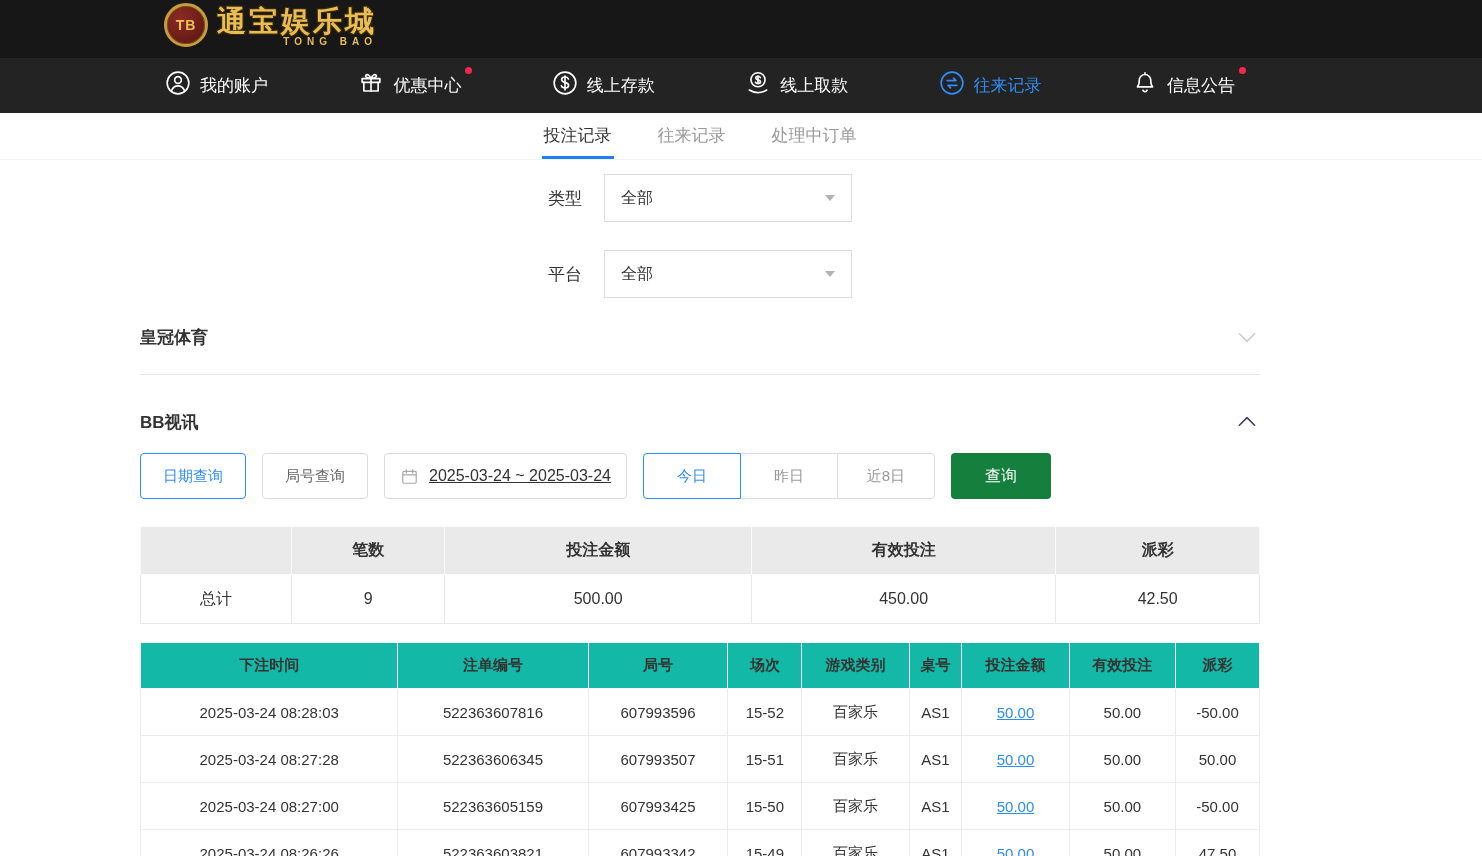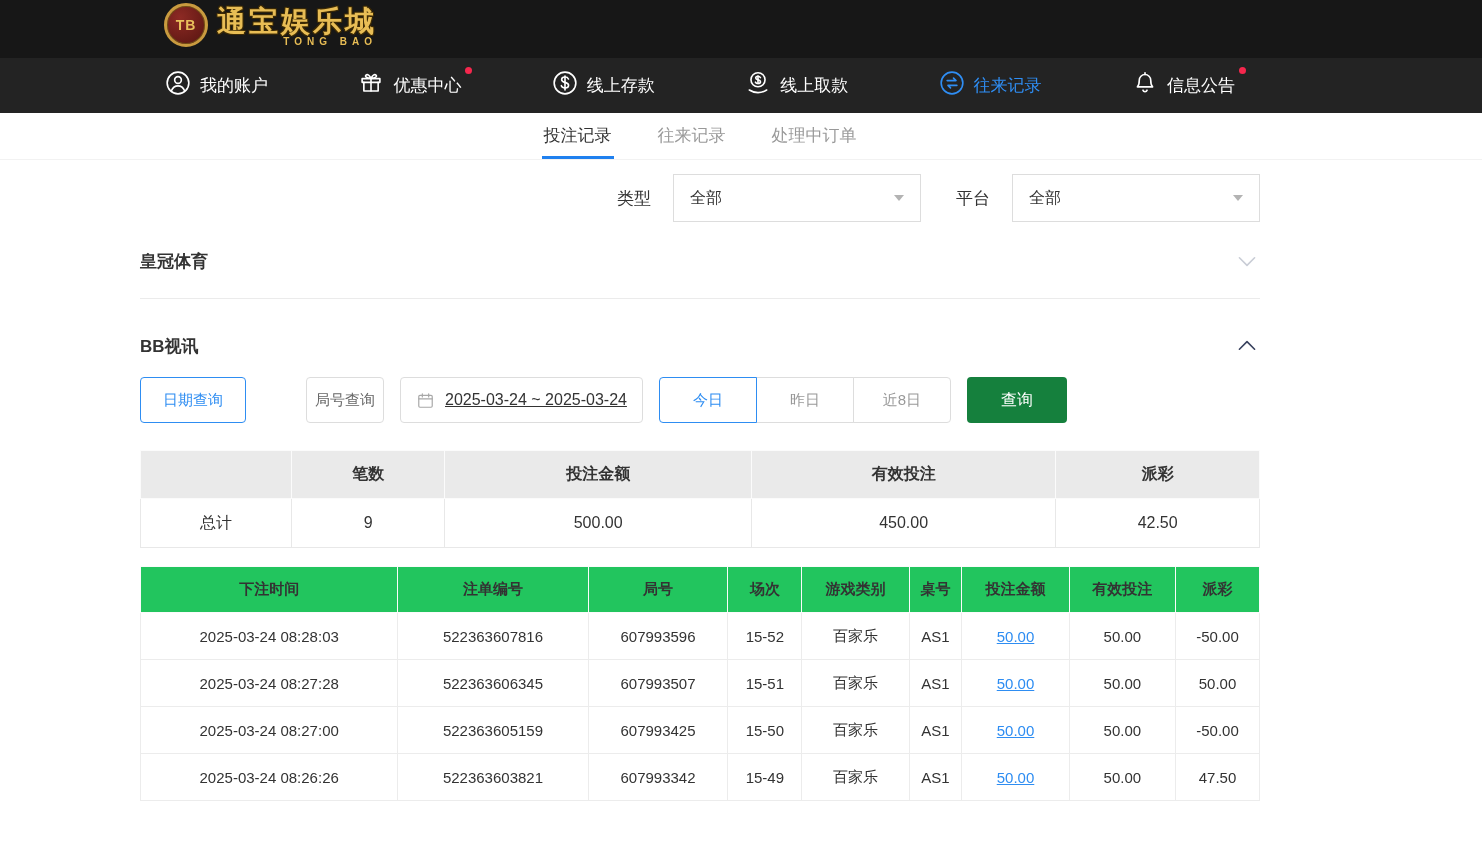--- a/index.html
+++ b/index.html
@@ -38,21 +38,21 @@
   .red-dot { position:absolute; top:-3px; right:-11px; width:7px; height:7px; border-radius:50%; background:#f5274d; }
 
   
   .subtabs { background:#fff; border-bottom:1px solid #f2f2f2; }
   .subtabs-inner { display:flex; justify-content:center; gap:42px; }
   .tab { font-size:17px; color:#999; line-height:46px; position:relative; cursor:pointer; padding:0 2px; }
   .tab.active { color:#333; }
   .tab.active::after { content:""; position:absolute; left:0; right:0; bottom:0; height:3px; background:#1f80ef; }
 
   
-  .filter-row { display:flex; justify-content:flex-end; align-items:center; gap:35px; margin-top:14px; }
+  .filter-row { display:flex; justify-content:flex-end; align-items:center; gap:28px; margin-top:14px;flex-direction:column; }
   .filter-group { display:flex; align-items:center; gap:22px; }
   .filter-label { font-size:17px; color:#333; }
   .select { width:248px; height:48px; border:1px solid #ddd; border-radius:0; background:#fff;
     display:flex; align-items:center; justify-content:space-between; padding:0 16px; font-size:16px; color:#333; cursor:pointer; }
   .caret { width:0; height:0; border-left:5px solid transparent; border-right:5px solid transparent; border-top:6px solid #b3b3b3; }
 
   
   .sec-head { display:flex; justify-content:space-between; align-items:center; }
   .sec-crown { margin-top:26px; padding-bottom:24px; border-bottom:1px solid #ebebeb; }
   .sec-bb { margin-top:34px; }
@@ -61,41 +61,41 @@
   .chev svg { width:26px; height:26px; }
   .chev-down { color:#c9cdd6; }
   .chev-up { color:#39425e; }
 
   
   .query-row { display:flex; align-items:center; gap:16px; margin-top:18px; }
   .btn { height:46px; border-radius:4px; background:#fff; font-size:15px; cursor:pointer;
     display:flex; align-items:center; justify-content:center;
     font-family:"Liberation Sans","DejaVu Sans",sans-serif; }
   .btn-outline-blue { border:1px solid #2e8df2; color:#2e8df2; padding:0 22px; }
-  .btn-outline-gray { border:1px solid #ddd; color:#666; padding:0 8px;margin-left:44px; }
+  .btn-outline-gray { border:1px solid #ddd; color:#666; padding:0 22px; }
   .date-input { height:46px; border:1px solid #ddd; border-radius:4px; display:flex; align-items:center;
     gap:10px; padding:0 15px; font-size:16px; color:#333; cursor:pointer; background:#fff;text-decoration:underline; }
   .date-input .cal { color:#a8a8a8; display:flex; }
   .date-input .cal svg { width:19px; height:19px; }
   .btn-group { display:flex; }
   .gbtn { width:98px; height:46px; background:#fff; border:1px solid #ddd; color:#999; font-size:15px;
     display:flex; align-items:center; justify-content:center; cursor:pointer; margin-left:-1px; }
   .gbtn:first-child { border-radius:4px 0 0 4px; margin-left:0; }
   .gbtn:last-child { border-radius:0 4px 4px 0; }
   .gbtn.active { border-color:#2e8df2; color:#2e8df2; position:relative; z-index:1; }
   .btn-search { width:100px; border:none; background:#15803d; color:#fff; font-size:16px; }
 
   
   table { width:100%; border-collapse:collapse; table-layout:fixed; }
   .summary-table { margin-top:27px; }
   .summary-table th { background:#eaeaea; border:1px solid #fbfbfb; height:48px; font-size:16px; font-weight:bold; color:#333; text-align:center; }
   .summary-table td { border:1px solid #e8e8e8; height:49px; font-size:16px; text-align:center; color:#333; }
 
   .detail-table { margin-top:18px; }
-  .detail-table th { background:#22c55e; border:1px solid #fbfbfb; height:46px; font-size:15px; font-weight:bold; color:#333; }
+  .detail-table th { background:#14b8a6; border:1px solid #fbfbfb; height:46px; font-size:15px; font-weight:bold; color:#333; }
   .detail-table td { border:1px solid #ececec; height:47px; font-size:15px; text-align:center; color:#333; }
   .bet-link { color:#2e8df2; text-decoration:underline; cursor:pointer; }
   .negative { color:#f4494f; }
 
   svg { fill:none; stroke:currentColor; stroke-width:1.5; stroke-linecap:round; stroke-linejoin:round; }
 </style>
 </head>
 <body>
 
 <header class="topbar">

